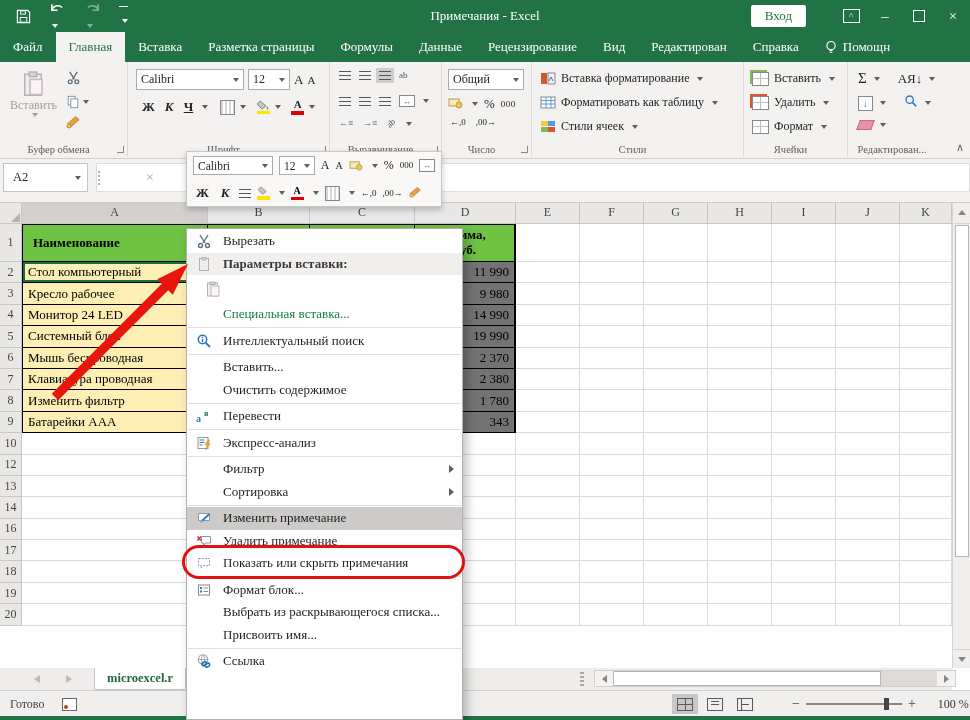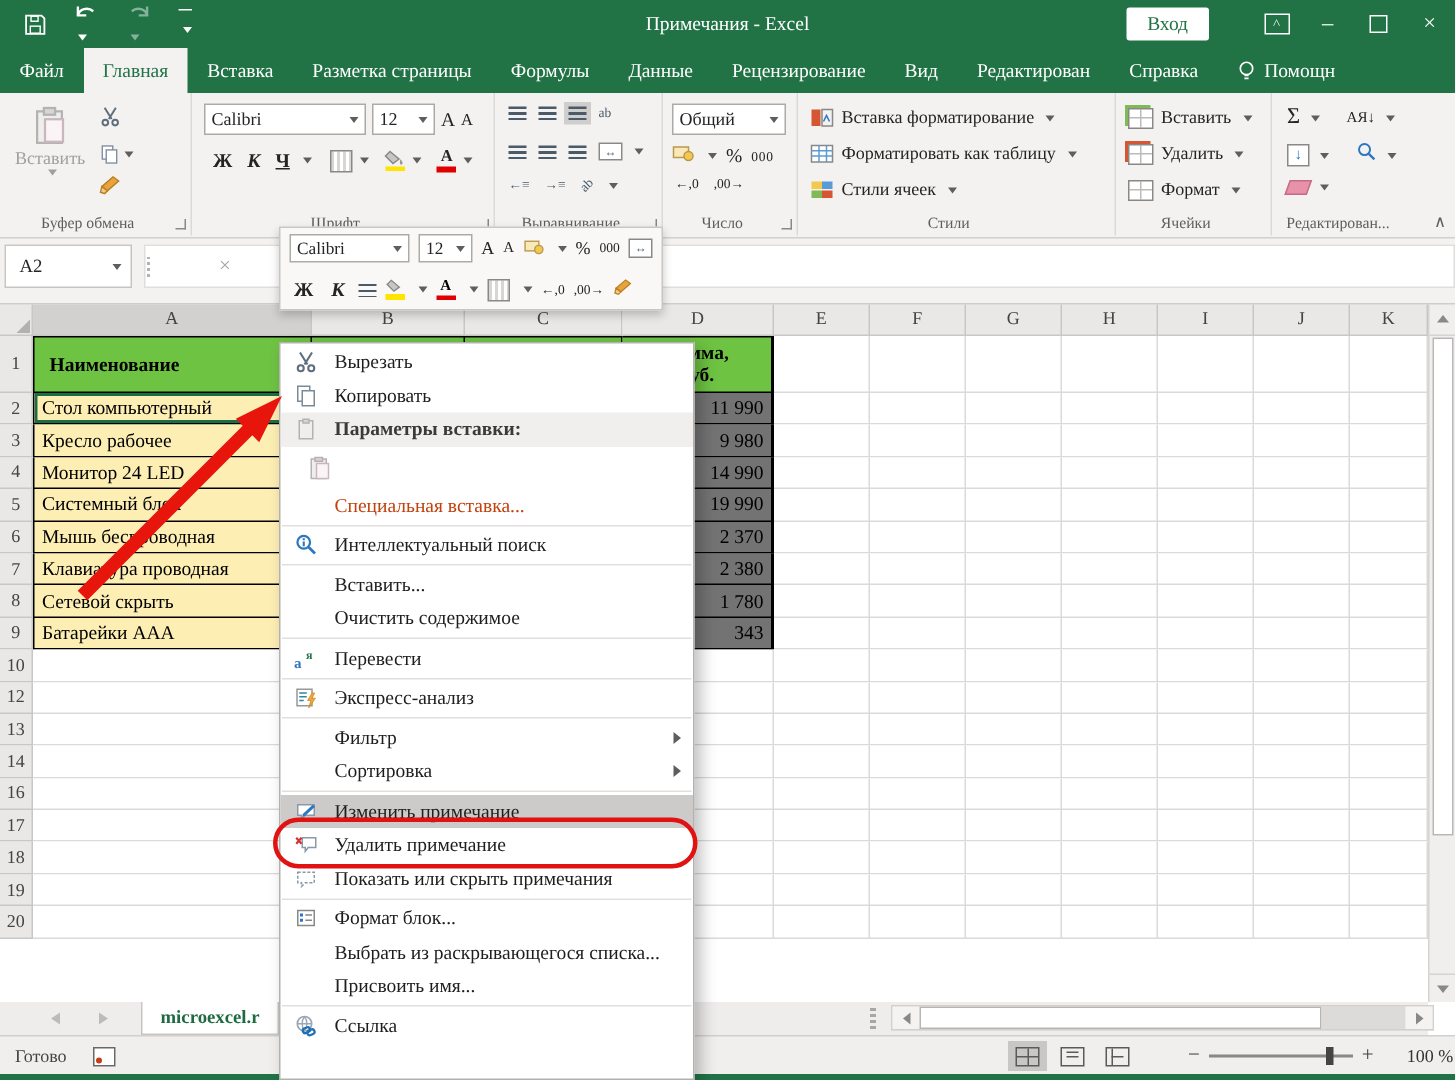--- a/index.html
+++ b/index.html
@@ -82,21 +82,21 @@
   .cmark{position:absolute;right:0;top:0;width:0;height:0;border-left:6px solid transparent;border-top:6px solid #c00000}
 
   
   .menu{position:absolute;left:186px;top:228px;width:277px;height:492px;background:#fff;border:1px solid #b3b1af;box-shadow:4px 4px 10px rgba(0,0,0,.25);z-index:40;box-sizing:border-box;padding-top:1px;overflow:hidden}
   .mi{height:22.5px;display:flex;align-items:center;font-size:13px;color:#1f1e1d;padding-right:8px}
   .mic{width:24px;margin-left:5px;display:flex;justify-content:center;align-items:center;flex:none}
   .mic svg{width:16px;height:16px;display:block}
   .ml{margin-left:7px}
   .mi.hl{background:#cccbca}
   .mi.hdr{background:#f0efee;font-weight:bold;color:#3b3a39}
-  .mi.dis .ml{color:#c2410c}
+  .mi.dis .ml{color:#15803d}
   .mi.irow{height:28px}
   .mi.irow .mic{width:24px;margin-left:14px}
   .sub{margin-left:auto;width:0;height:0;border-top:4px solid transparent;border-bottom:4px solid transparent;border-left:5px solid #605e5c}
   .msep{height:1px;background:#e1dfdd;margin:1.5px 1px}
 
   
   .oval{position:absolute;left:182px;top:545px;width:283px;height:34px;border:3px solid #e01212;border-radius:17px;z-index:60;pointer-events:none;box-sizing:border-box}
   .arrowlayer{position:absolute;left:0;top:0;width:970px;height:720px;z-index:55;pointer-events:none}
 
   
@@ -394,21 +394,21 @@
           <span class="car"></span>
       </div>
       <div class="glabel">Ячейки</div>
     </div>
 
     <div class="group" style="left:848px;width:104px;border-right:none">
       <div class="rrow" style="left:10px;top:8px;gap:4px">
         <span style="font-size:15px;color:#252423">Σ</span>
         <span class="car"></span>
         <span style="width:10px"></span>
-        <span class="tinytxt" style="font-size:10px;line-height:1"><span>АЯ</span>↓</span>
+        <span class="tinytxt" style="font-size:13px;line-height:1"><span>АЯ</span>↓</span>
         <span class="car"></span>
       </div>
       <div class="rrow" style="left:10px;top:32px;gap:4px">
         <span class="smallbox">↓</span>
         <span class="car"></span>
         <span style="width:10px"></span>
         <span><svg width="14" height="14" viewBox="0 0 16 16">
               <circle cx="6.5" cy="6.5" r="4.2" fill="none" stroke="#2b77c0" stroke-width="1.5"></circle>
               <path d="M9.8 9.8L14 14" stroke="#2b77c0" stroke-width="1.8"></path>
             </svg></span>
@@ -593,21 +593,21 @@
         <div class="gc" style="width: 64px; height: 21.4px;"></div>
         <div class="gc" style="width: 64px; height: 21.4px;"></div>
         <div class="gc" style="width: 64px; height: 21.4px;"></div>
         <div class="gc" style="width: 64px; height: 21.4px;"></div>
         <div class="gc" style="width: 64px; height: 21.4px;"></div>
         <div class="gc" style="width: 64px; height: 21.4px;"></div>
         <div class="gc" style="width: 52px; height: 21.4px;"></div>
       </div>
       <div class="grow">
         <div class="ch" style="width: 22px; height: 21.4px;">8</div>
-        <div class="gc tc bl tc-name" style="width: 186px; height: 21.4px;">Сетевой скрыть</div>
+        <div class="gc tc bl tc-name" style="width: 186px; height: 21.4px;">Изменить фильтр</div>
         <div class="gc tc tc-mid" style="width: 102px; height: 21.4px;"></div>
         <div class="gc tc tc-mid" style="width: 105px; height: 21.4px;"></div>
         <div class="gc tc br2 tc-sum" style="width: 101px; height: 21.4px;">1 780</div>
         <div class="gc" style="width: 64px; height: 21.4px;"></div>
         <div class="gc" style="width: 64px; height: 21.4px;"></div>
         <div class="gc" style="width: 64px; height: 21.4px;"></div>
         <div class="gc" style="width: 64px; height: 21.4px;"></div>
         <div class="gc" style="width: 64px; height: 21.4px;"></div>
         <div class="gc" style="width: 64px; height: 21.4px;"></div>
         <div class="gc" style="width: 52px; height: 21.4px;"></div>
@@ -767,29 +767,20 @@
   <div class="menu">
       <div class="mi">
         <span class="mic">
           <svg viewBox="0 0 16 16">
             <path d="M4 2l5 8M12 2L7 10" stroke="#5f6e7d" stroke-width="1.4" fill="none"></path>
             <circle cx="4.5" cy="12.5" r="2" fill="none" stroke="#5f6e7d" stroke-width="1.4"></circle>
             <circle cx="11.5" cy="12.5" r="2" fill="none" stroke="#5f6e7d" stroke-width="1.4"></circle>
           </svg>
         </span>
         <span class="ml">Вырезать</span>
-      </div>
-      <div class="mi">
-        <span class="mic">
-          <svg viewBox="0 0 16 16">
-            <rect x="2.5" y="1.5" width="8" height="10" fill="#fff" stroke="#7a8a99"></rect>
-            <rect x="5.5" y="4.5" width="8" height="10" fill="#fff" stroke="#7a8a99"></rect>
-          </svg>
-        </span>
-        <span class="ml">Копировать</span>
       </div>
       <div class="mi hdr">
         <span class="mic">
           <svg viewBox="0 0 16 16">
             <rect x="3.5" y="2.5" width="9" height="12" fill="#efeeee" stroke="#b5b3b1"></rect>
             <rect x="6" y="1.5" width="4" height="2.5" fill="#d8d6d4" stroke="#b5b3b1"></rect>
           </svg>
         </span>
         <span class="ml">Параметры вставки:</span>
       </div>

